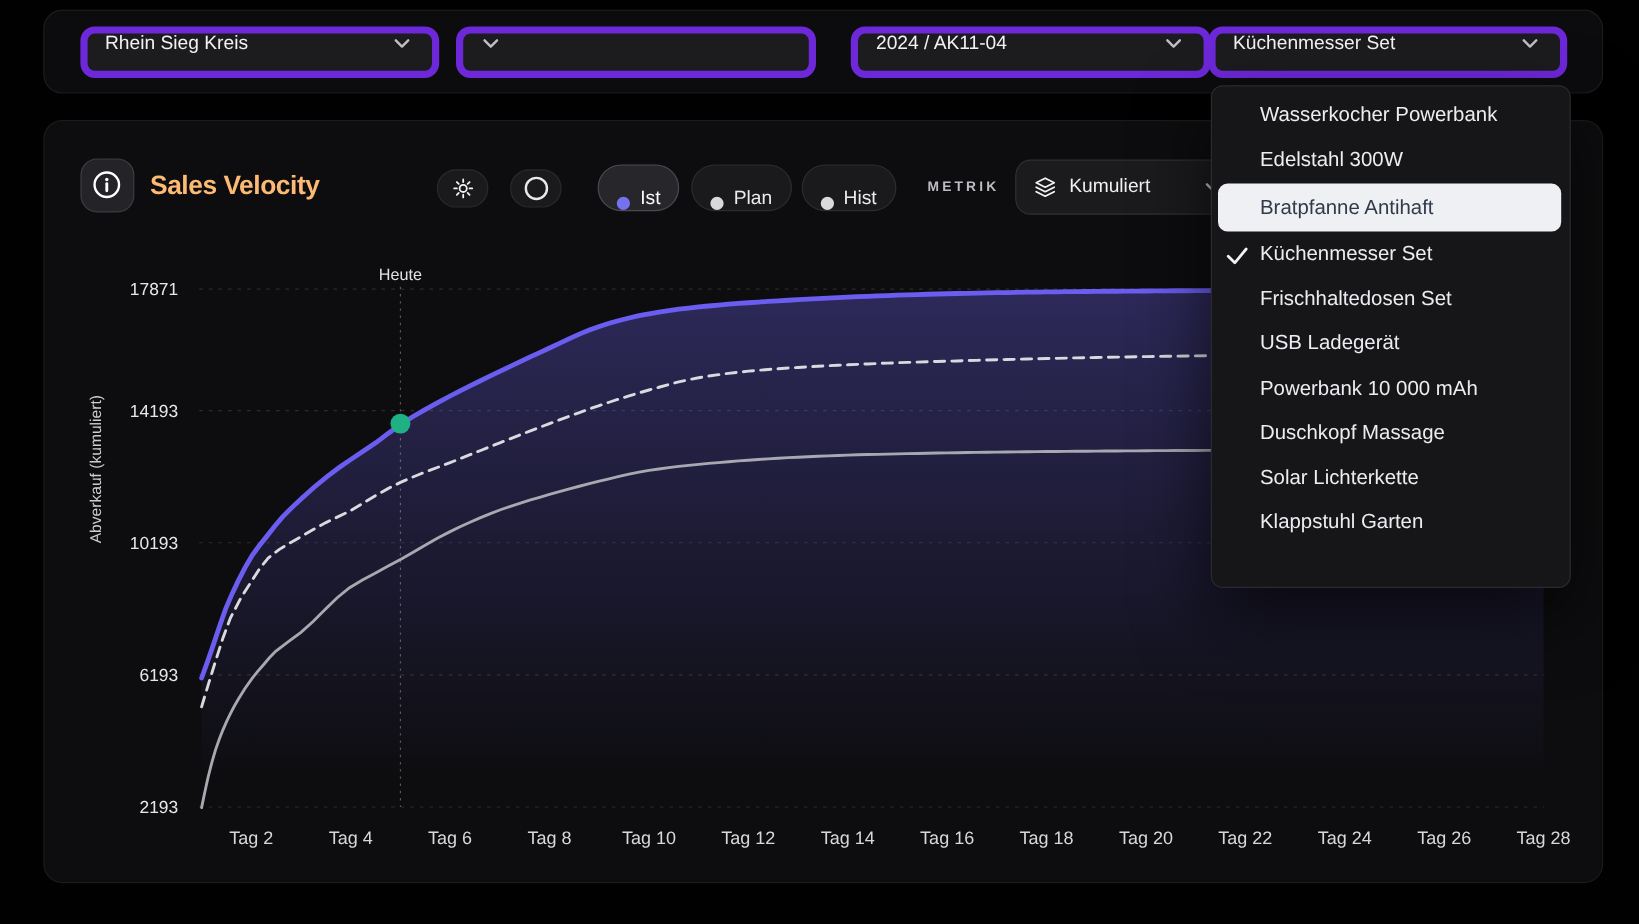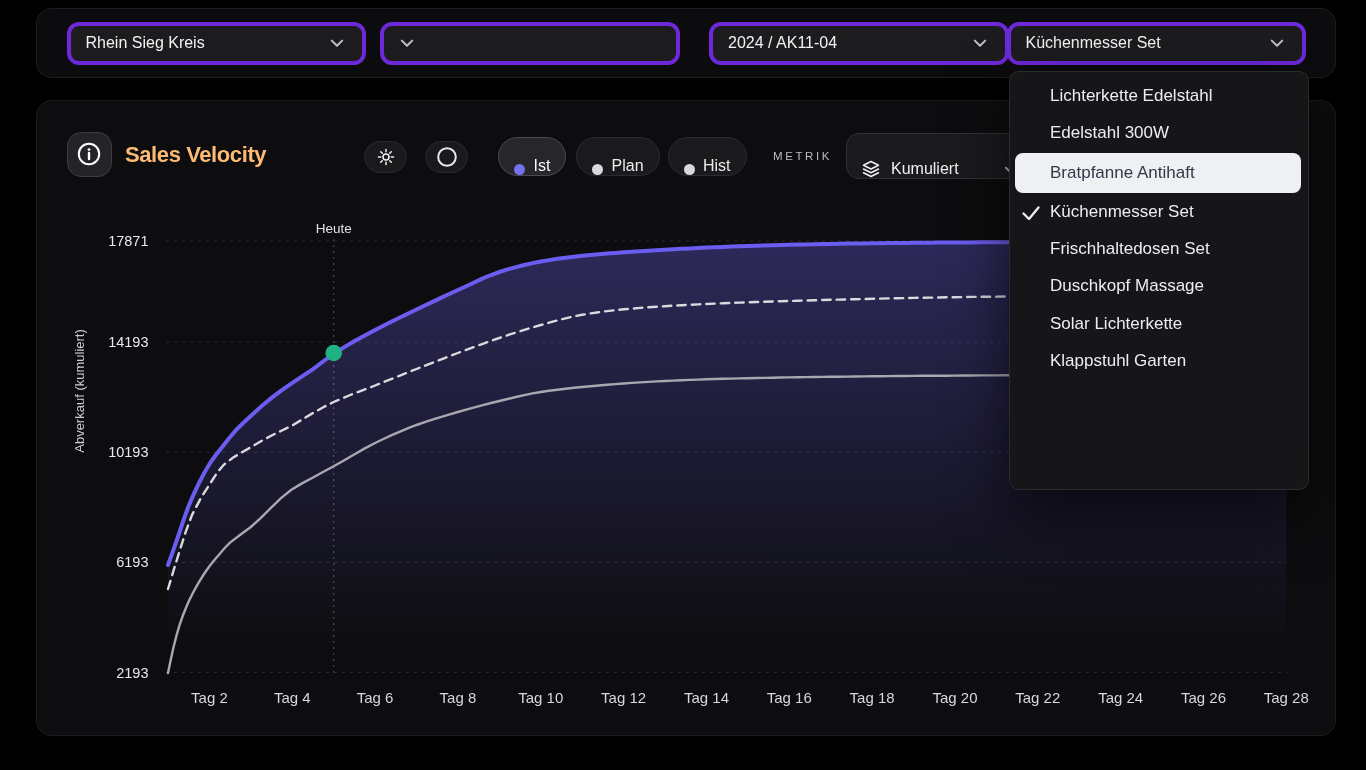--- a/index.html
+++ b/index.html
@@ -1,26 +1,26 @@
 <!DOCTYPE html>
 <html><head><meta charset="utf-8"><style>
 *{margin:0;padding:0;box-sizing:border-box}
 html,body{width:1366px;height:770px;background:#010102;font-family:"Liberation Sans",sans-serif;overflow:hidden}
 .topbar{position:absolute;left:36px;top:8px;width:1300px;height:70px;background:#0c0c0e;border:1px solid rgba(255,255,255,0.07);border-radius:16px}
-.sel{position:absolute;top:12.5px;width:299.5px;height:43px;background:#1c1c1f;border:4px solid #6d28d9;border-radius:12px;display:flex;align-items:center;padding:0 17px 0 15px;color:#f2f2f4;font-size:16px}
+.sel{position:absolute;top:12.5px;width:299.5px;height:43px;background:#1c1c1f;border:6px solid #6d28d9;border-radius:12px;display:flex;padding:0 17px 0 15px;color:#f2f2f4;font-size:16px}
 .sel span{flex:1}
 .card{position:absolute;left:36px;top:100px;width:1300px;height:636px;background:#0d0d0f;border:1px solid rgba(255,255,255,0.06);border-radius:16px}
 .ibtn{position:absolute;left:29.5px;top:30.5px;width:45px;height:45px;background:#242428;border:1px solid #3c3c42;border-radius:14px;display:flex;align-items:center;justify-content:center}
 .title{position:absolute;left:88px;top:41px;font-size:22px;font-weight:700;color:#fdba74;letter-spacing:-0.4px}
 .icbtn{position:absolute;top:40px;width:43px;height:32px;background:#1a1a1d;border:1px solid #2a2a2e;border-radius:16px;display:flex;align-items:center;justify-content:center}
 .pill{position:absolute;top:36px;height:39px;border-radius:20px;display:flex;align-items:flex-end;gap:8.5px;padding:0 15px;font-size:16px;color:#ececee;background:#1a1a1d;border:1px solid #2c2c30}
 .pill.on{background:#26262b;border-color:#4a4a52;color:#fafafa}
 .dot{width:11px;height:11px;border-radius:50%;flex:none}
-.metrik{position:absolute;left:736px;top:49px;font-size:11.5px;letter-spacing:2.6px;color:#bcbcc2;font-weight:400}
-.ksel{position:absolute;left:809px;top:32px;width:188px;height:46px;background:#1b1b1e;border:1px solid #303036;border-radius:13px;display:flex;align-items:flex-end;gap:11px;padding:0 14px 0 15px;color:#f0f0f2;font-size:16px}
+.metrik{position:absolute;left:736px;top:49px;font-size:11.5px;letter-spacing:2.6px;color:#bcbcc2;font-weight:700}
+.ksel{position:absolute;left:809px;top:32px;width:188px;height:46px;background:#1b1b1e;border:1px solid #303036;border-radius:13px;display:flex;align-items:center;gap:11px;padding:0 14px 0 15px;color:#f0f0f2;font-size:16px}
 .ksel span{flex:1}
 .menu{position:absolute;left:1009px;top:71px;width:300px;height:419px;background:#161619;border:1px solid #2b2b2f;border-radius:10px;padding:5.5px 0;z-index:10;box-shadow:0 24px 60px rgba(0,0,0,0.65)}
 .mi{height:37.1px;display:flex;align-items:center;padding-left:40px;font-size:17px;color:#ededf1;position:relative}
 .mi.hl{background:#eef0f4;border-radius:8px;margin:1px 7px 1px 4.5px;height:40px;padding-left:35.5px;color:#323949}
 .ck{position:absolute;left:11px;top:9px}
 </style></head>
 <body>
 <div class="topbar">
 <div class="sel" style="left:29.5px">
       <span>Rhein Sieg Kreis</span>
@@ -117,38 +117,44 @@
         <path d="m2 12 10 5 10-5"></path>
       </svg>
       <span>Kumuliert</span>
       <svg width="16" height="16" viewBox="0 0 16 16" style="flex:none">
         <path d="M2.8 5.6 8 10.8 13.2 5.6" fill="none" stroke="#bfbfc4" stroke-width="2" stroke-linecap="round" stroke-linejoin="round"></path>
       </svg>
     </div>
 </div>
 <div class="menu">
 <div class="mi">
-      <span>Lichterkette Edelstahl</span>
+      <span>Wasserkocher Powerbank</span>
     </div>
     <div class="mi">
       <span>Edelstahl 300W</span>
     </div>
     <div class="mi hl">
       <span>Bratpfanne Antihaft</span>
     </div>
     <div class="mi">
       <svg width="20" height="20" viewBox="0 0 20 20" class="ck">
         <path d="M2.5 10.5 8 16 17.5 4.5" fill="none" stroke="#f2f2f4" stroke-width="2.3" stroke-linecap="round" stroke-linejoin="round"></path>
       </svg>
       <span>Küchenmesser Set</span>
     </div>
     <div class="mi">
       <span>Frischhaltedosen Set</span>
     </div>
     <div class="mi">
+      <span>USB Ladegerät</span>
+    </div>
+    <div class="mi">
+      <span>Powerbank 10 000 mAh</span>
+    </div>
+    <div class="mi">
       <span>Duschkopf Massage</span>
     </div>
     <div class="mi">
       <span>Solar Lichterkette</span>
     </div>
     <div class="mi">
       <span>Klappstuhl Garten</span>
     </div>
 </div>
 </body></html>

